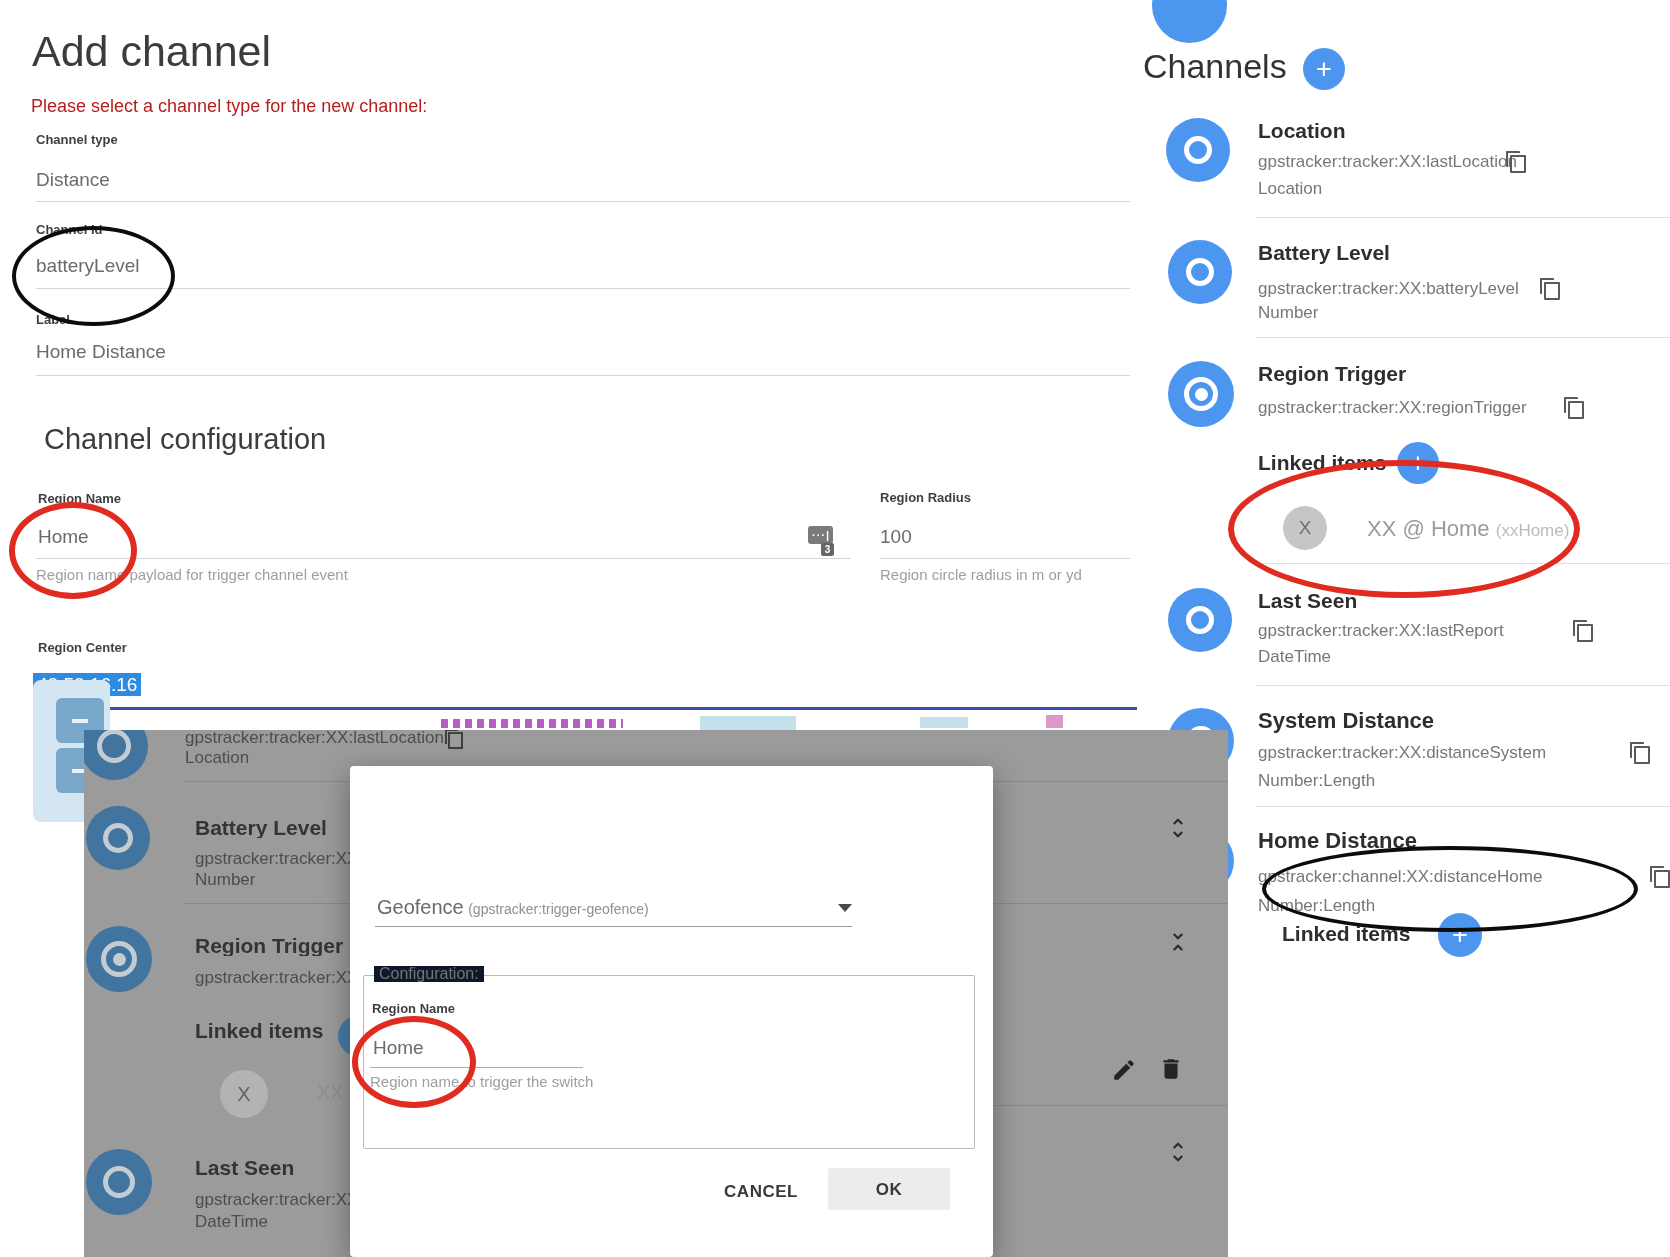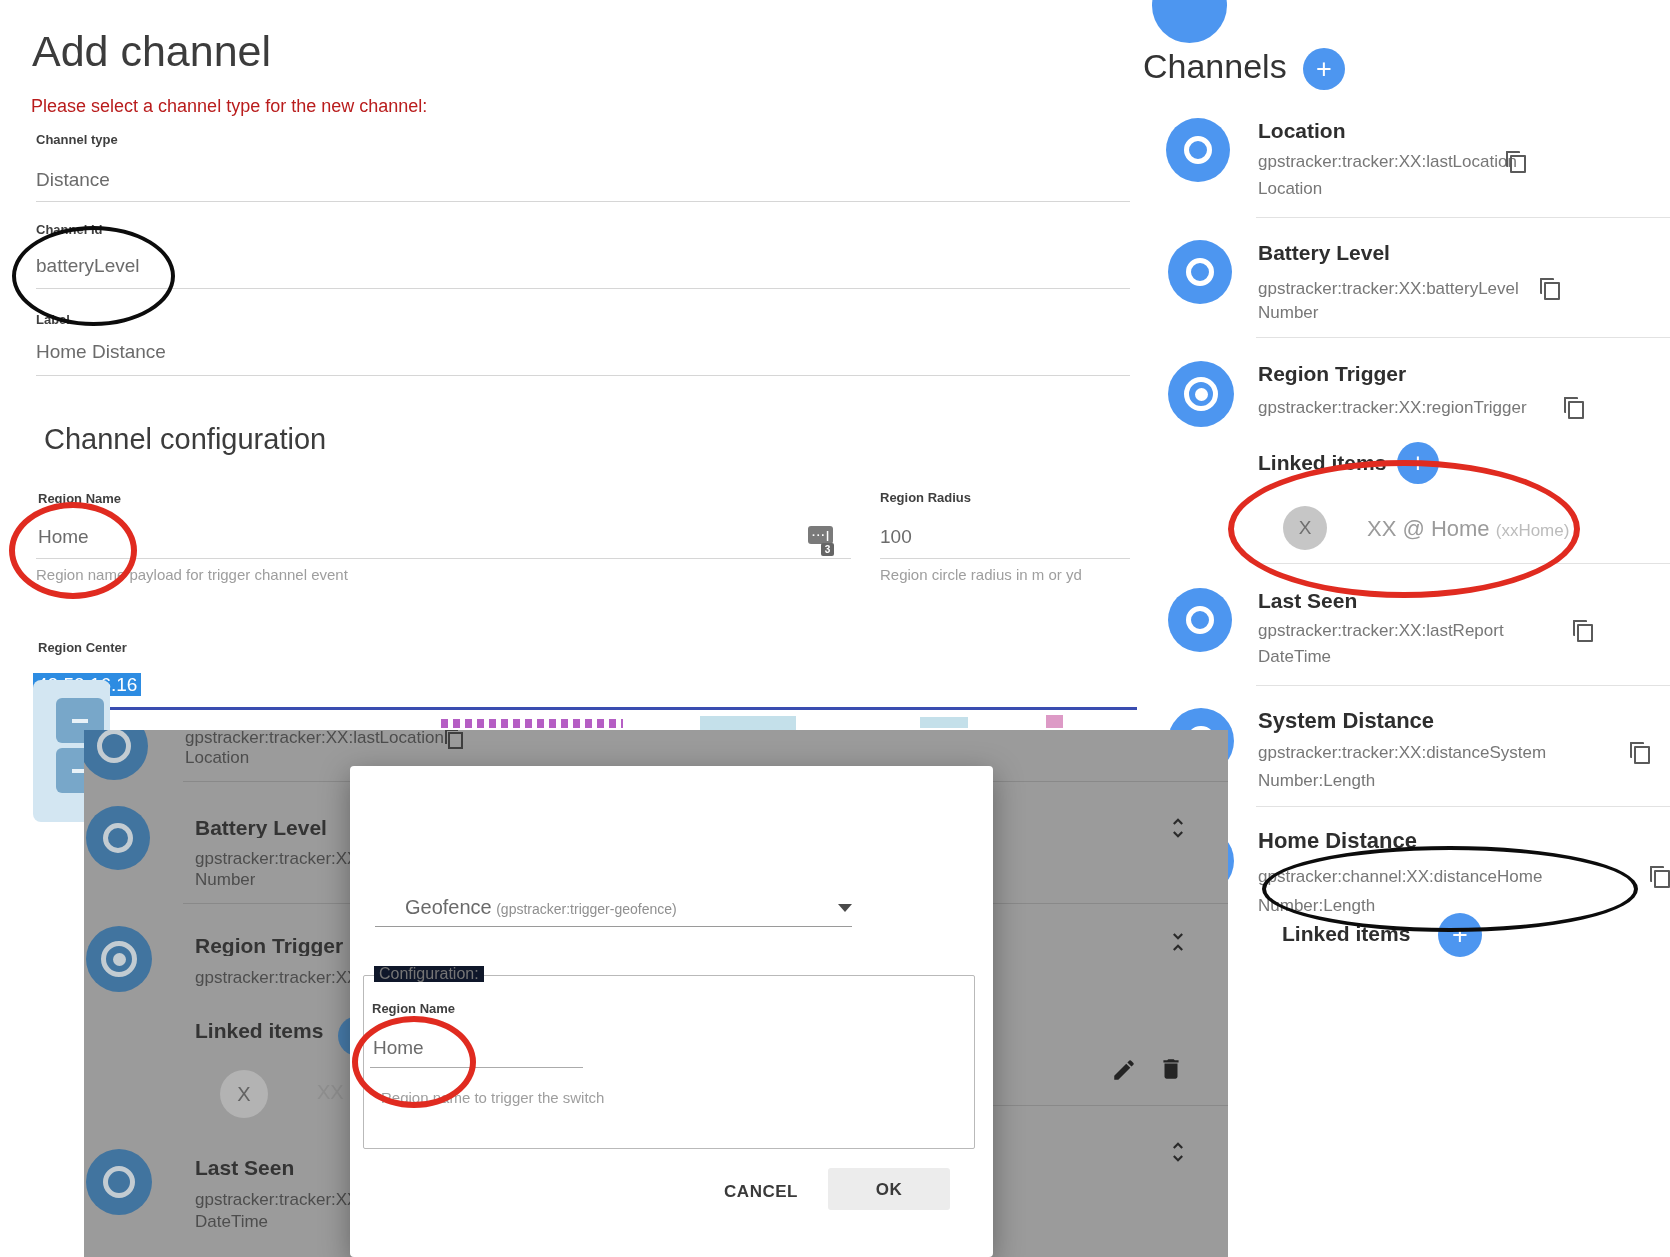--- a/index.html
+++ b/index.html
@@ -58,21 +58,21 @@
   .ddivider{height:1px;background:#898989;position:absolute;}
   .dcopy{position:relative;width:11px;height:13px;border:2px solid #3f3f3f;display:inline-block;}
   .dcopy::before{content:"";position:absolute;top:-5px;left:-5px;width:11px;height:13px;
       border-top:2px solid #3f3f3f;border-left:2px solid #3f3f3f;}
   .dfab{border-radius:50%;background:#477cab;color:#d7dde2;text-align:center;position:absolute;}
   .davatar{border-radius:50%;background:#b3b3b3;color:#636363;text-align:center;position:absolute;}
   .icon-svg{position:absolute;}
   
   .modal{background:#fff;border-radius:4px;box-shadow:0 8px 30px rgba(0,0,0,.35);}
   .modal-title{font-size:38px;font-weight:300;color:#3e3e3e;white-space:nowrap;}
-  .profile-val{font-size:20px;color:#6a6a6a;margin-left:28px;}
+  .profile-val{font-size:20px;color:#6a6a6a;}
   .profile-uid{font-size:14px;color:#8f8f8f;}
   .caret{width:0;height:0;border-left:7px solid transparent;border-right:7px solid transparent;
          border-top:8px solid #4a4a4a;}
   .fieldset{border:1px solid #b9b9b9;border-radius:2px;}
   .legend{font-size:16px;color:#757575;background:#0f172a;padding:0 5px;}
   .btn{font-size:17px;font-weight:bold;color:#3a3a3a;text-align:center;letter-spacing:.5px;
        border:none;background:transparent;cursor:pointer;font-family:"Liberation Sans",sans-serif;}
   .btn.ok{background:#ececec;border-radius:3px;}
   
   .ellipse{border-radius:50%;position:absolute;z-index:30;}
@@ -268,21 +268,21 @@
     </div>
     <div class="abs caret" style="left:488px;top:138px;"></div>
     <div class="abs" style="left:25px;top:160px;width:477px;height:1px;background:#9a9a9a;"></div>
 
     <div class="abs fieldset" style="left:13px;top:209px;width:610px;height:172px;"></div>
     <div class="abs legend" style="left:24px;top:200px;">Configuration:</div>
 
     <div class="abs flbl" style="left:22px;top:236px;">Region Name</div>
     <div class="abs fval" style="left:23px;top:272px;">Home</div>
     <div class="abs" style="left:20px;top:301px;width:213px;height:1px;background:#ababab;"></div>
-    <div class="abs hint" style="left:31px;top:308px;margin-top:16px;">Region name to trigger the switch</div>
+    <div class="abs hint" style="left:20px;top:308px;">Region name to trigger the switch</div>
 
     <button class="abs btn" style="left:355px;top:403px;width:112px;height:44px;">CANCEL</button>
     <button class="abs btn ok" style="left:478px;top:402px;width:122px;height:42px;">OK</button>
   </div>
 
   
   <div class="ellipse black" style="left:12px;top:226px;width:155px;height:92px;"></div>
   <div class="ellipse red" style="left:9px;top:502px;width:116px;height:85px;"></div>
   <div class="ellipse red" style="left:1228px;top:460px;width:340px;height:126px;"></div>
   <div class="ellipse black" style="left:1262px;top:846px;width:368px;height:78px;"></div>

